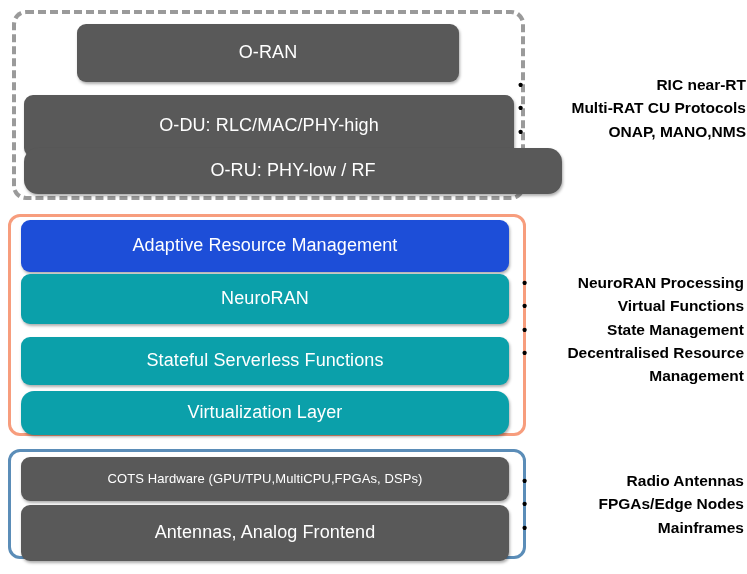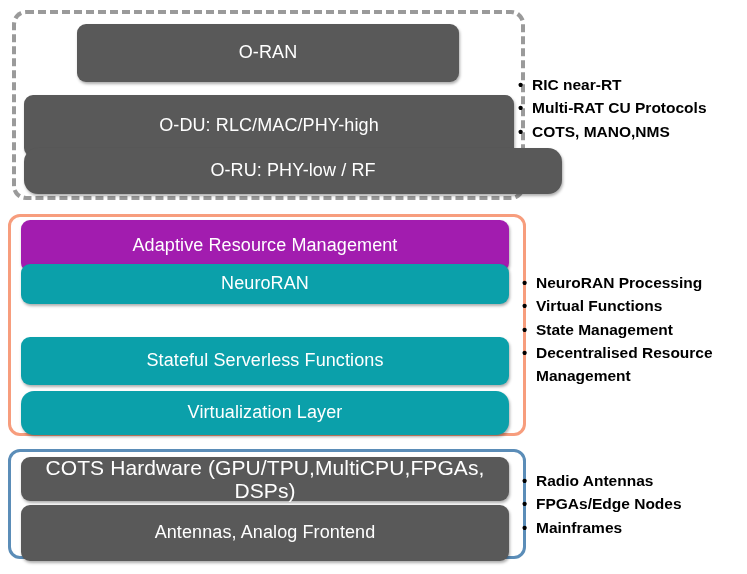--- a/index.html
+++ b/index.html
@@ -69,39 +69,39 @@
     border-radius: 9px;
     color: #ffffff;
     font-size: 18px;
     line-height: 1.1;
     text-align: center;
     letter-spacing: 0.1px;
     box-shadow: 1px 2px 3px rgba(0,0,0,0.32);
   }
 
   .layer.gray   { background: #595959; }
-  .layer.purple { background: #a21caf; }
+  .layer.purple { background: #1d4ed8; }
   .layer.teal   { background: #0ba0aa; }
 
   
   .box-oran   { left: 77px;  top: 24px;  width: 382px; height: 58px; }
   .box-odu    { left: 24px;  top: 95px;  width: 490px; height: 62px; }
   .box-oru    { left: 24px;  top: 148px; width: 538px; height: 46px; border-radius: 14px; }
 
   
   .box-arm    { left: 21px;  top: 220px; width: 488px; height: 52px; }
-  .box-neuro  { left: 21px;  top: 264px; width: 488px; height: 40px; }
+  .box-neuro  { left: 21px;  top: 274px; width: 488px; height: 50px; }
   .box-sfn    { left: 21px;  top: 337px; width: 488px; height: 48px; }
   .box-virt   { left: 21px;  top: 391px; width: 488px; height: 44px; border-radius: 13px; }
 
   
   .box-cots   { left: 21px;  top: 457px; width: 488px; height: 44px; }
   .box-ant    { left: 21px;  top: 505px; width: 488px; height: 56px; }
 
-  .box-cots .layer-label { font-size: 21px; }
+  .box-cots .layer-label { font-size: 13px; }
 
   
   .bullets {
     position: absolute;
     font-size: 15.5px;
     font-weight: bold;
     color: #000000;
     line-height: 1.45;
   }
   .bullets-oran     { left: 518px; top: 74px;  width: 228px; }
@@ -114,20 +114,21 @@
     margin-bottom: 1px;
   }
   .bullet-dot {
     flex: 0 0 auto;
     width: 14px;
     font-size: 15px;
     line-height: 1.45;
   }
   .bullet-text {
     flex: 1 1 auto;
+    text-align: right;
   }
 </style>
 </head>
 <body>
 
 <div class="canvas">
 
   <div class="group group-oran"></div>
 
   <div class="layer gray box-oran">
@@ -146,21 +147,21 @@
     <div class="bullet-row">
       <span class="bullet-dot">•</span>
       <span class="bullet-text">RIC near-RT</span>
     </div>
     <div class="bullet-row">
       <span class="bullet-dot">•</span>
       <span class="bullet-text">Multi-RAT CU Protocols</span>
     </div>
     <div class="bullet-row">
       <span class="bullet-dot">•</span>
-      <span class="bullet-text">COTS, MANO,NMS</span>
+      <span class="bullet-text">ONAP, MANO,NMS</span>
     </div>
   </div>
 
   <div class="group group-neuroran"></div>
 
   <div class="layer purple box-arm">
     <span class="layer-label">Adaptive Resource Management</span>
   </div>
 
   <div class="layer teal box-neuro">

